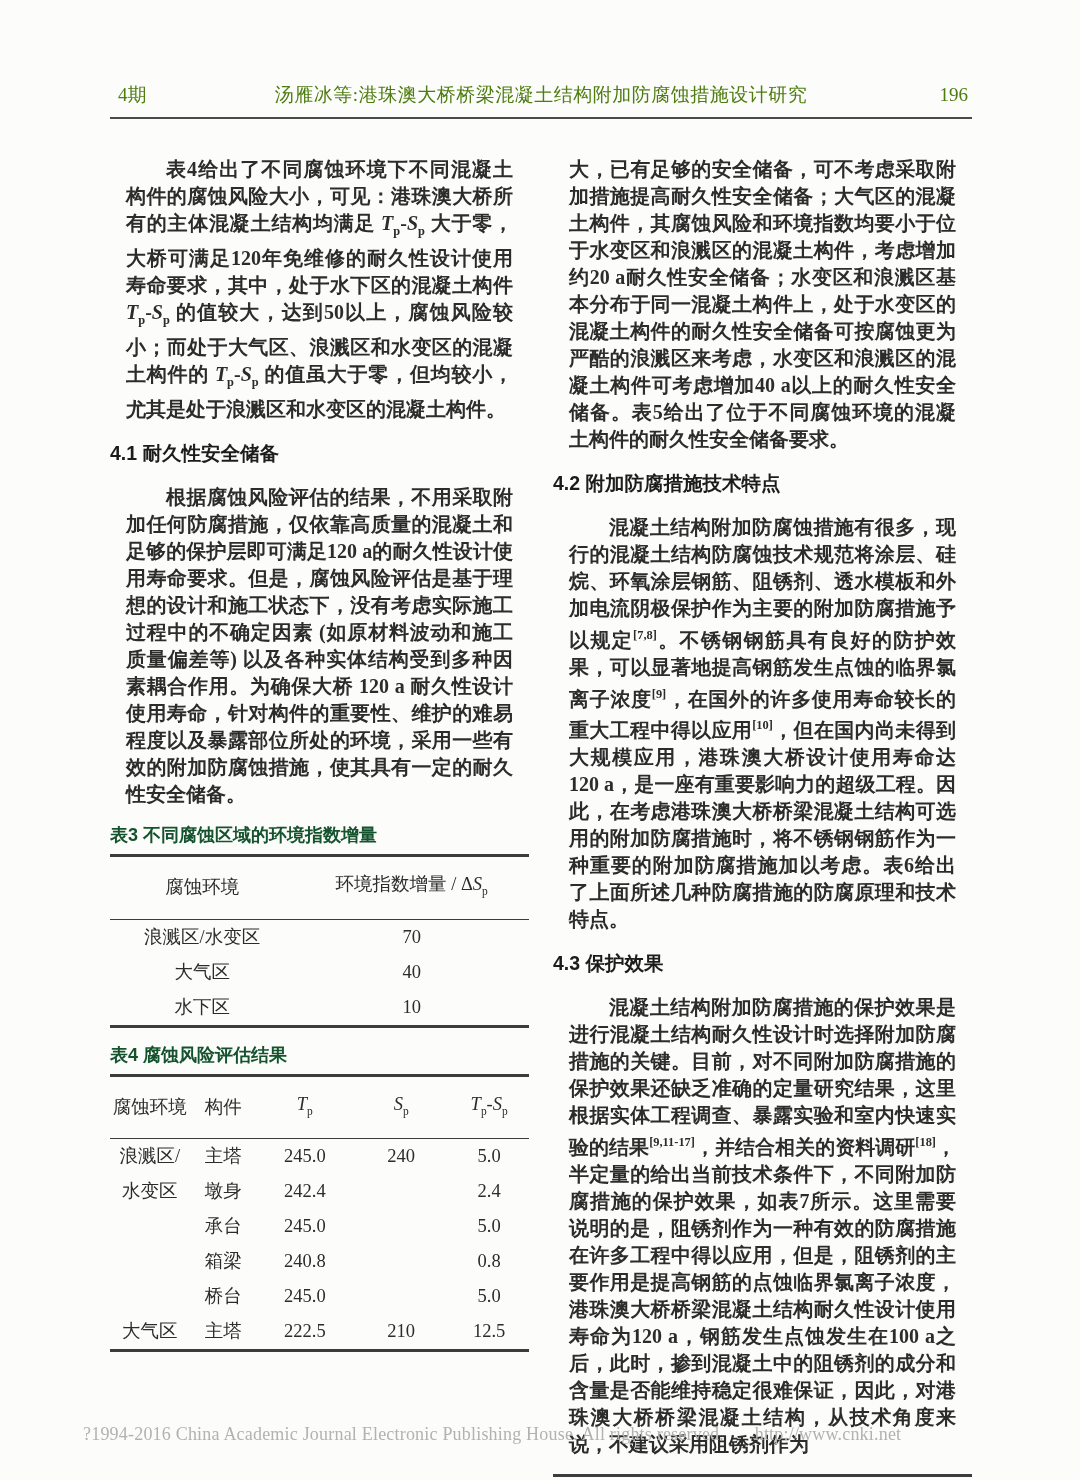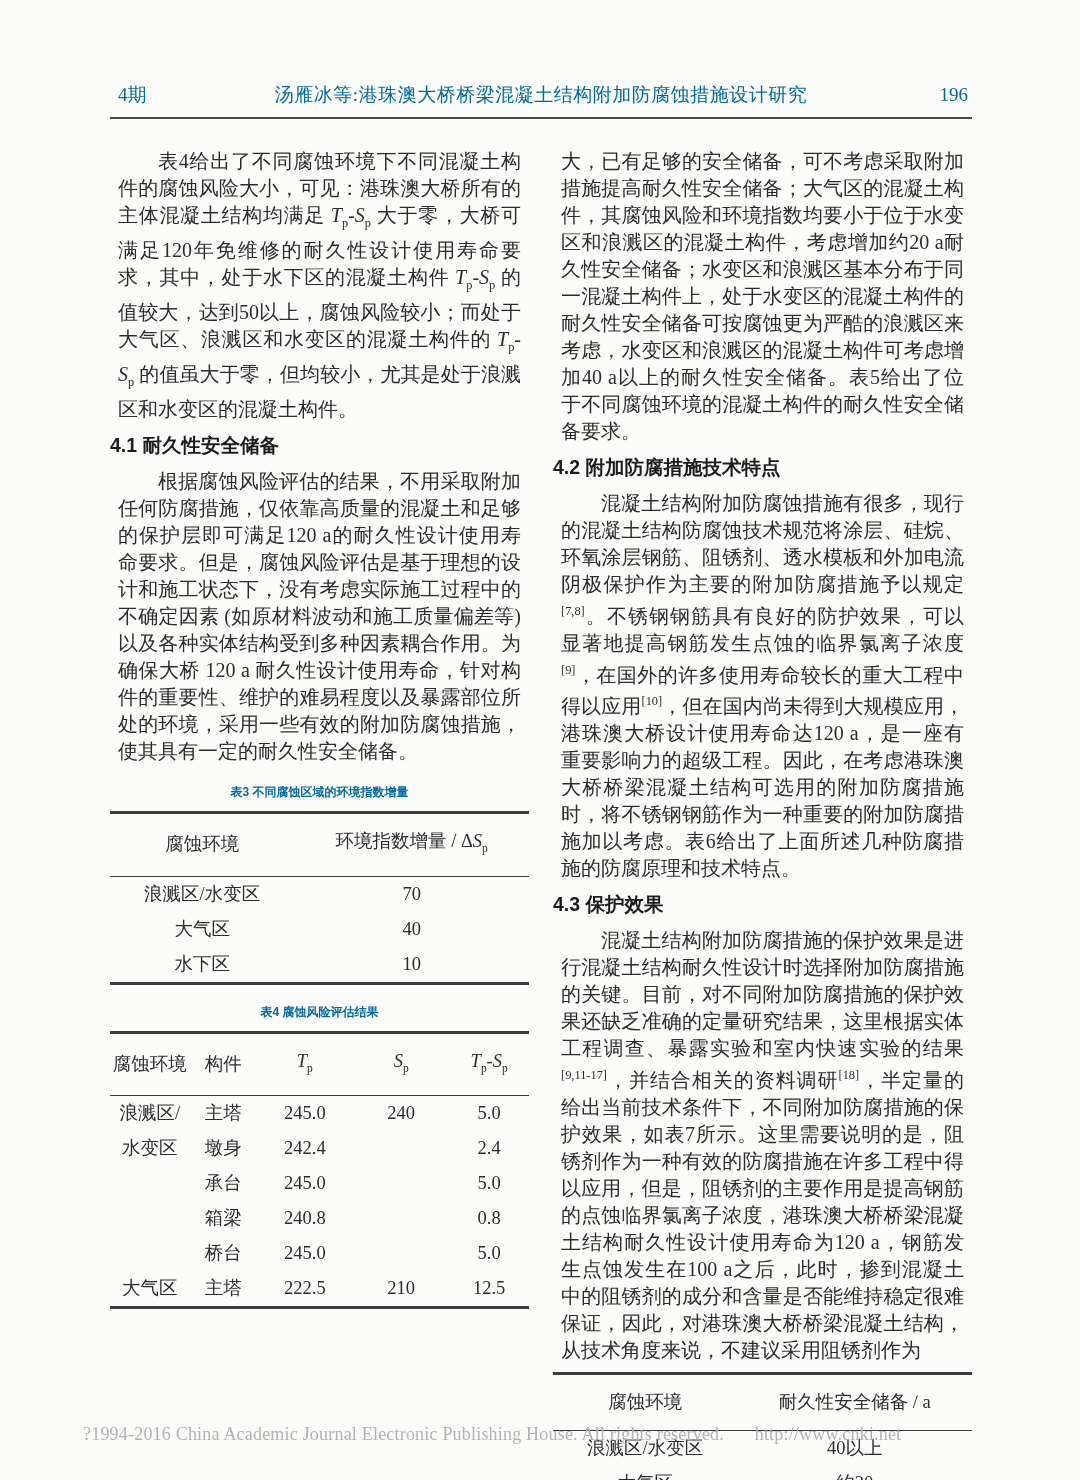--- a/index.html
+++ b/index.html
@@ -10,50 +10,50 @@
     font-family:"Liberation Serif", serif;
     color:#2c2c2c;
     overflow:hidden;
   }
   .content { position:absolute; left:110px; top:84px; width:862px; }
   .header-row {
     position:relative;
     font-size:19px; line-height:22px;
     padding:0 6px 11px 6px;
     border-bottom:2px solid #4a4a4a;
-    color:#0369a1;
+    color:#4d7c0f;
   }
   .header-issue { position:absolute; left:8px; top:0; }
   .header-title { display:block; text-align:center; letter-spacing:0.5px;font-family:Liberation Serif, serif; }
   .header-page { position:absolute; right:4px; top:0; }
   .columns { display:flex; gap:24px; margin-top:21px; }
   .col { width:419px; font-size:20px; line-height:27px; text-align:justify; }
-  .p { margin:8px; text-indent:2em; }
+  .p { margin:16px; text-indent:2em;font-weight:bold; }
   .p.cont { text-indent:0; }
   i { font-style:italic; }
   sub { font-size:0.62em; }
   sup { font-size:0.62em; }
   .h-sec {
     margin:7px 0 3px 0;
     font-family:"Liberation Sans", sans-serif;
     font-weight:bold; font-size:21px; line-height:31px;
     color:#1c1c1c; text-align:left;
     padding-left:1.45em; text-indent:-1.45em;
   }
   .h-sub {
     margin:4px 0 3px 0;
     font-family:"Liberation Sans", sans-serif;
     font-weight:bold; font-size:19.5px; line-height:29px;
     color:#1c1c1c; text-align:left;
   }
   .tbl-title {
-    text-align:center; font-weight:bold;
+    font-weight:bold;
     font-family:"Liberation Sans", sans-serif;
-    font-size:12px; line-height:22px;
-    margin:16px 0 8px 0; color:#0369a1;
+    font-size:18px; line-height:22px;
+    margin:16px 0 8px 0; color:#14532d;
   }
   table.paper-table {
     width:100%; border-collapse:collapse;
     border-top:3px solid #3c3c3c; border-bottom:3px solid #3c3c3c;
     font-size:18.5px; color:#2c2c2c;
   }
   table.paper-table th {
     font-weight:normal; border-bottom:1.5px solid #3c3c3c;
     padding:14px 2px; text-align:center; height:24px;
   }

